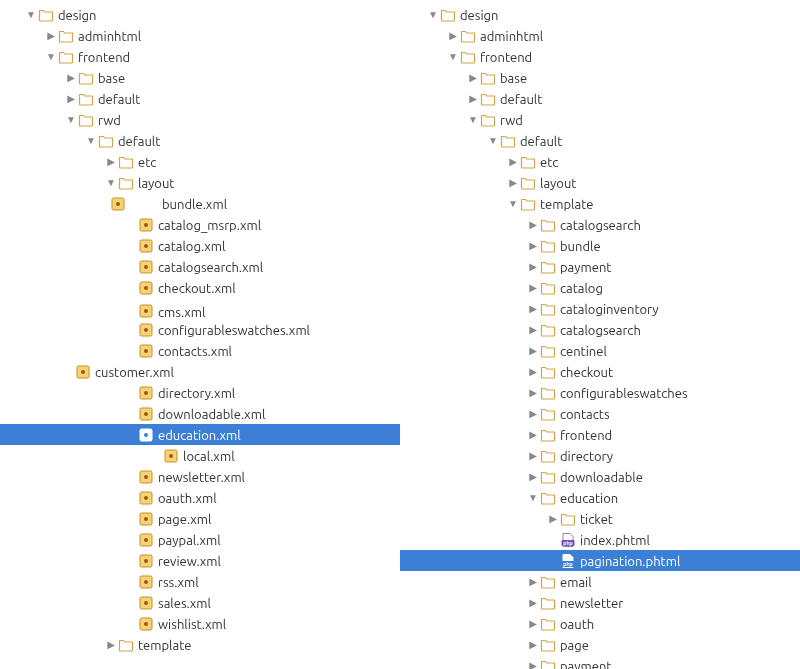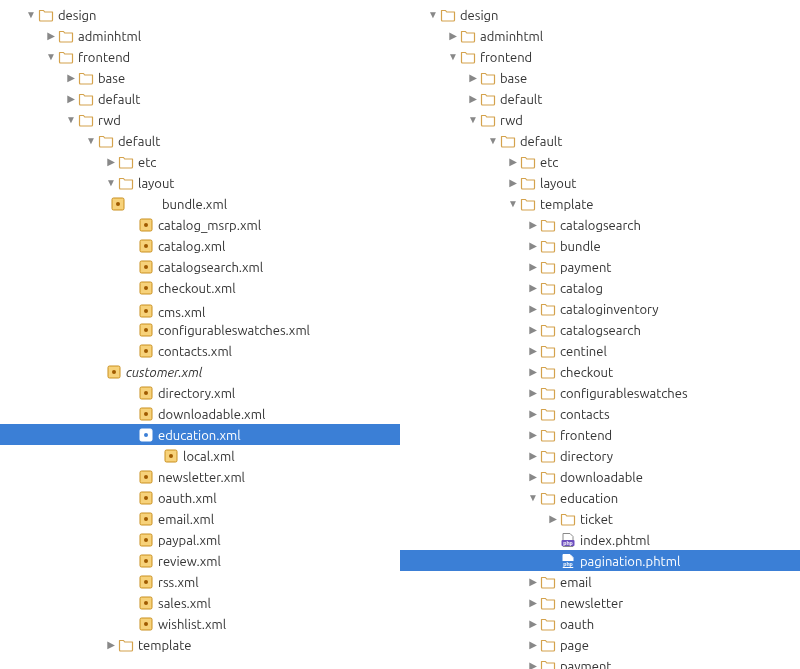--- a/index.html
+++ b/index.html
@@ -208,21 +208,21 @@
     <div class="row" style="padding-left: 124px;">
       <span class="arrow blank">▶</span>
       <span class="ico">
         <svg width="16" height="16" viewBox="0 0 16 16">
           <rect x="2" y="2" width="12" height="12" rx="1.5" fill="#f7d27a" stroke="#c98f1e" stroke-width="1"></rect>
           <circle cx="8" cy="8" r="2" fill="#a05b00"></circle>
         </svg>
       </span>
       <span class="label">contacts.xml</span>
     </div>
-    <div class="row" style="padding-left: 92px; font-style: italic;">
+    <div class="row" style="padding-left: 61px;">
       <span class="arrow blank">▶</span>
       <span class="ico">
         <svg width="16" height="16" viewBox="0 0 16 16">
           <rect x="2" y="2" width="12" height="12" rx="1.5" fill="#f7d27a" stroke="#c98f1e" stroke-width="1"></rect>
           <circle cx="8" cy="8" r="2" fill="#a05b00"></circle>
         </svg>
       </span>
       <span class="label">customer.xml</span>
     </div>
     <div class="row" style="padding-left: 124px;">
@@ -286,21 +286,21 @@
       <span class="label">oauth.xml</span>
     </div>
     <div class="row" style="padding-left: 124px;">
       <span class="arrow blank">▶</span>
       <span class="ico">
         <svg width="16" height="16" viewBox="0 0 16 16">
           <rect x="2" y="2" width="12" height="12" rx="1.5" fill="#f7d27a" stroke="#c98f1e" stroke-width="1"></rect>
           <circle cx="8" cy="8" r="2" fill="#a05b00"></circle>
         </svg>
       </span>
-      <span class="label">email.xml</span>
+      <span class="label">page.xml</span>
     </div>
     <div class="row" style="padding-left: 124px;">
       <span class="arrow blank">▶</span>
       <span class="ico">
         <svg width="16" height="16" viewBox="0 0 16 16">
           <rect x="2" y="2" width="12" height="12" rx="1.5" fill="#f7d27a" stroke="#c98f1e" stroke-width="1"></rect>
           <circle cx="8" cy="8" r="2" fill="#a05b00"></circle>
         </svg>
       </span>
       <span class="label">paypal.xml</span>

